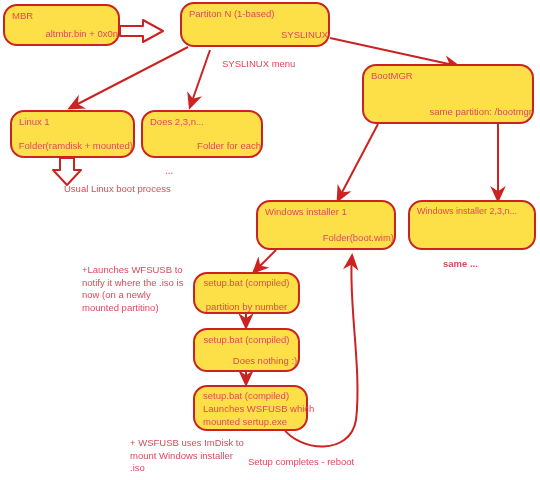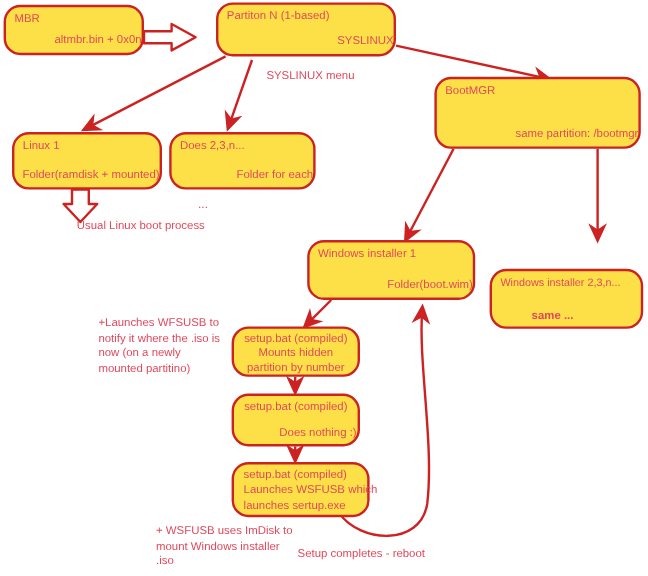--- a/index.html
+++ b/index.html
@@ -74,39 +74,38 @@
   <div class="node" style="left:141px;top:110px;width:122px;height:48px;">
     <span class="ttl">Does 2,3,n...</span>
     <span class="sub">Folder for each</span>
   </div>
 
   <div class="node" style="left:256px;top:200px;width:140px;height:50px;">
     <span class="ttl">Windows installer 1</span>
     <span class="sub">Folder(boot.wim)</span>
   </div>
 
-  <div class="node" style="left:408px;top:200px;width:128px;height:50px;margin-top:24px;">
+  <div class="node" style="left:408px;top:200px;width:128px;height:50px;">
     <span class="ttl" style="font-size:9px;">Windows installer 2,3,n...</span>
   </div>
 
   <div class="node" style="left:193px;top:272px;width:107px;height:42px;">
     <span class="ctr" style="top:3px;">setup.bat (compiled)</span>
-    <span class="ctr" style="top:15px;">Mounts hidden</span>
     <span class="ctr" style="top:27px;text-align:center;">partition by number</span>
   </div>
 
   <div class="node" style="left:193px;top:328px;width:107px;height:44px;">
     <span class="ctr" style="top:4px;">setup.bat (compiled)</span>
     <span class="ctr" style="top:25px;padding-left:37px;">Does nothing :)</span>
   </div>
 
   <div class="node" style="left:193px;top:385px;width:115px;height:46px;">
     <span class="ttl" style="left:8px;top:3px;">setup.bat (compiled)</span>
     <span class="ttl" style="left:8px;top:16px;">Launches WSFUSB which</span>
-    <span class="ttl" style="left:8px;top:29px;">launches sertup.exe</span>
+    <span class="ttl" style="left:8px;top:29px;">mounted sertup.exe</span>
   </div>
 
   <div class="note" style="left:222px;top:58px;">SYSLINUX menu</div>
 
   <div class="note" style="left:20px;top:183px;margin-left:44px;">Usual Linux boot process</div>
 
   <div class="dots" style="left:165px;top:165px;">...</div>
 
   <div class="note bold" style="left:443px;top:258px;">same ...</div>
 

